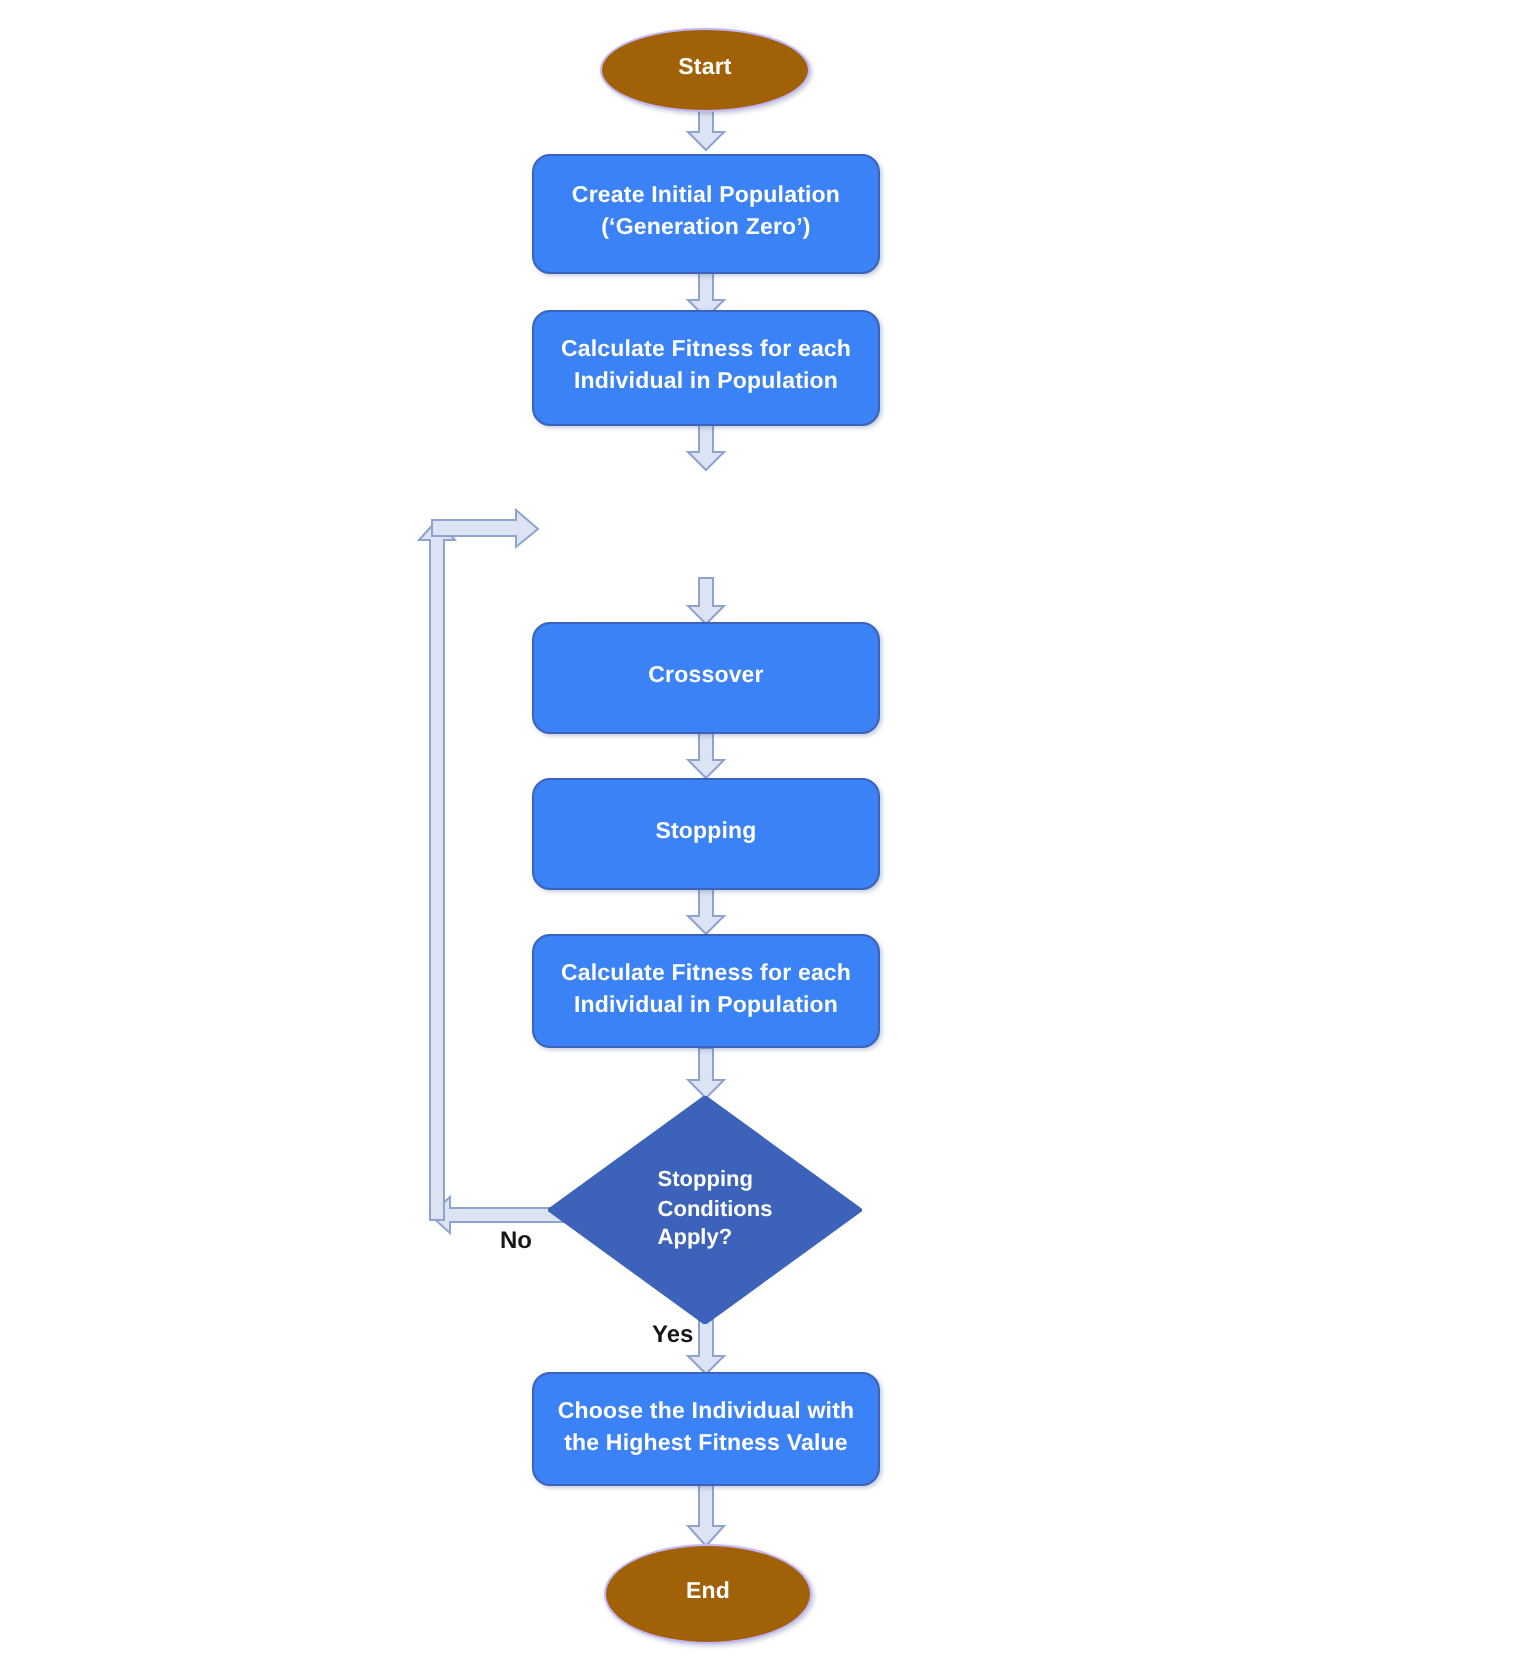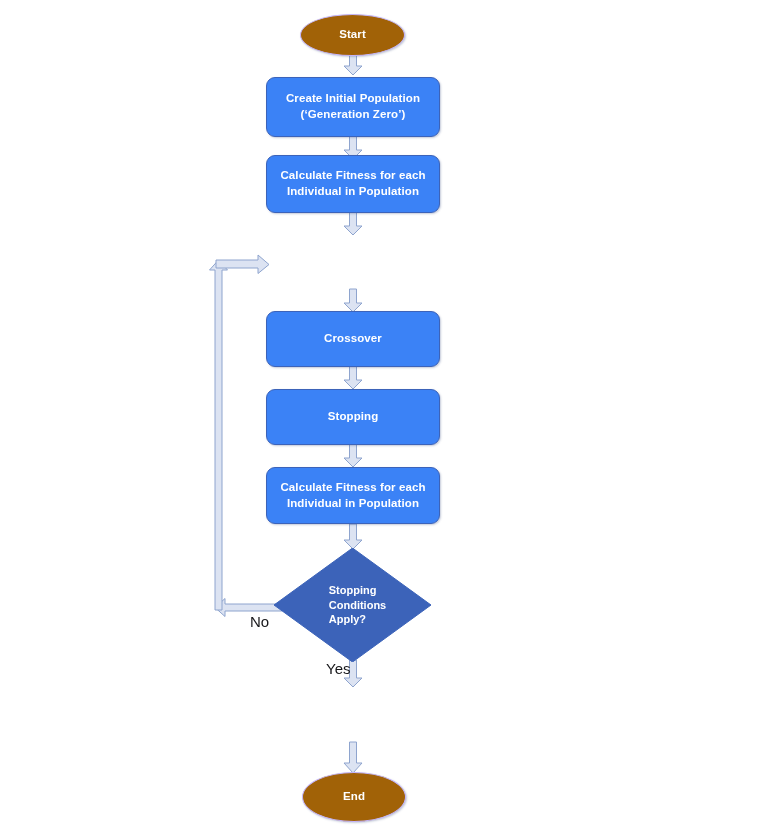--- a/index.html
+++ b/index.html
@@ -70,22 +70,22 @@
     padding-left: 10px;
     box-sizing: border-box;
   }
   .conn {
     position: absolute;
     z-index: 1;
   }
   .conn svg { display: block; overflow: visible; }
   .edge-label {
     position: absolute;
-    font-size: 15px;
-    font-weight: normal;
+    font-size: 12px;
+    font-weight: bold;
     color: #17171a;
     z-index: 4;
     white-space: nowrap;
   }
 </style>
 </head>
 <body>
 
 <div id="canvas">
 
@@ -194,18 +194,22 @@
 
   <div class="decision" style="left:274px; top:548px; width:157px; height:114px;">
     <svg width="157" height="114" viewBox="0 0 157 114">
       <polygon points="78.5,0 157,57 78.5,114 0,57" fill="#3C63B9" stroke="#3C63B9" stroke-width="1"></polygon>
     </svg>
     <div class="dlabel">Stopping
 Conditions
 Apply?</div>
   </div>
 
+  <div class="node process" style="left:266px; top:686px; width:174px; height:57px;">
+    <span class="label">Choose the Individual with
+the Highest Fitness Value</span>
+  </div>
 
   <div class="node terminator" style="left:302px; top:772px; width:104px; height:50px;">
     <span class="label">End</span>
   </div>
 
 </div>
 
 </body></html>

